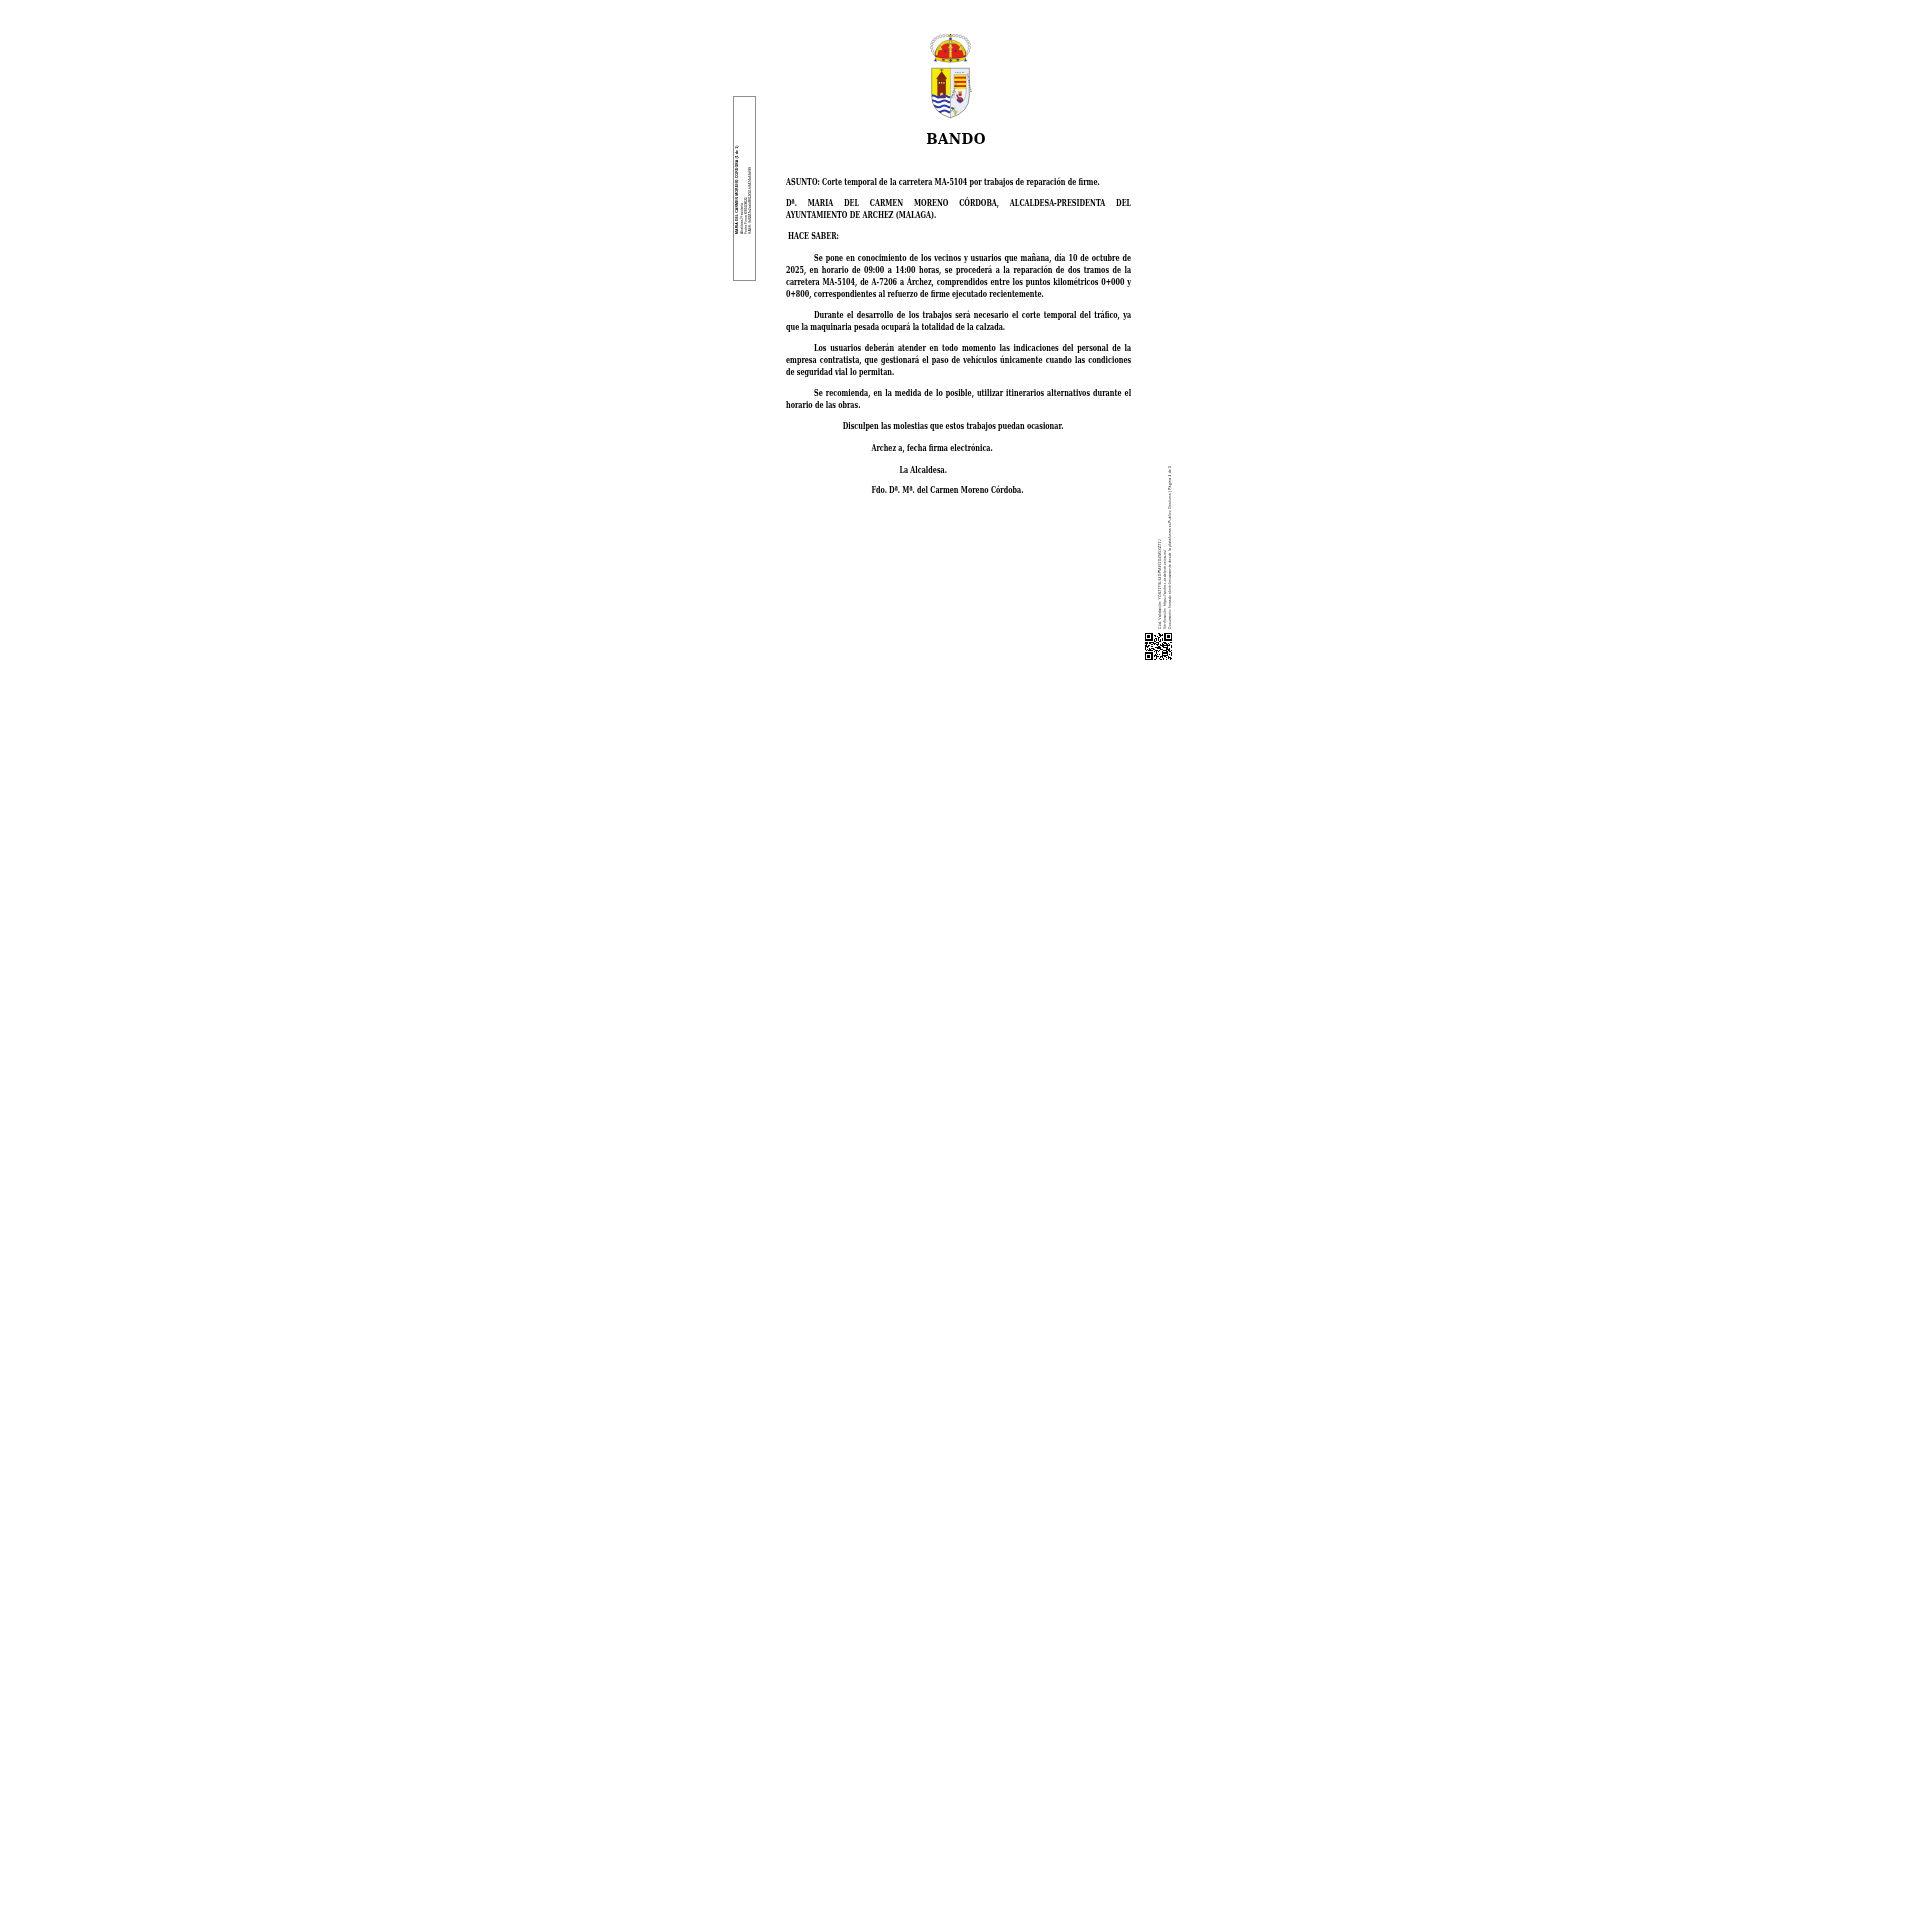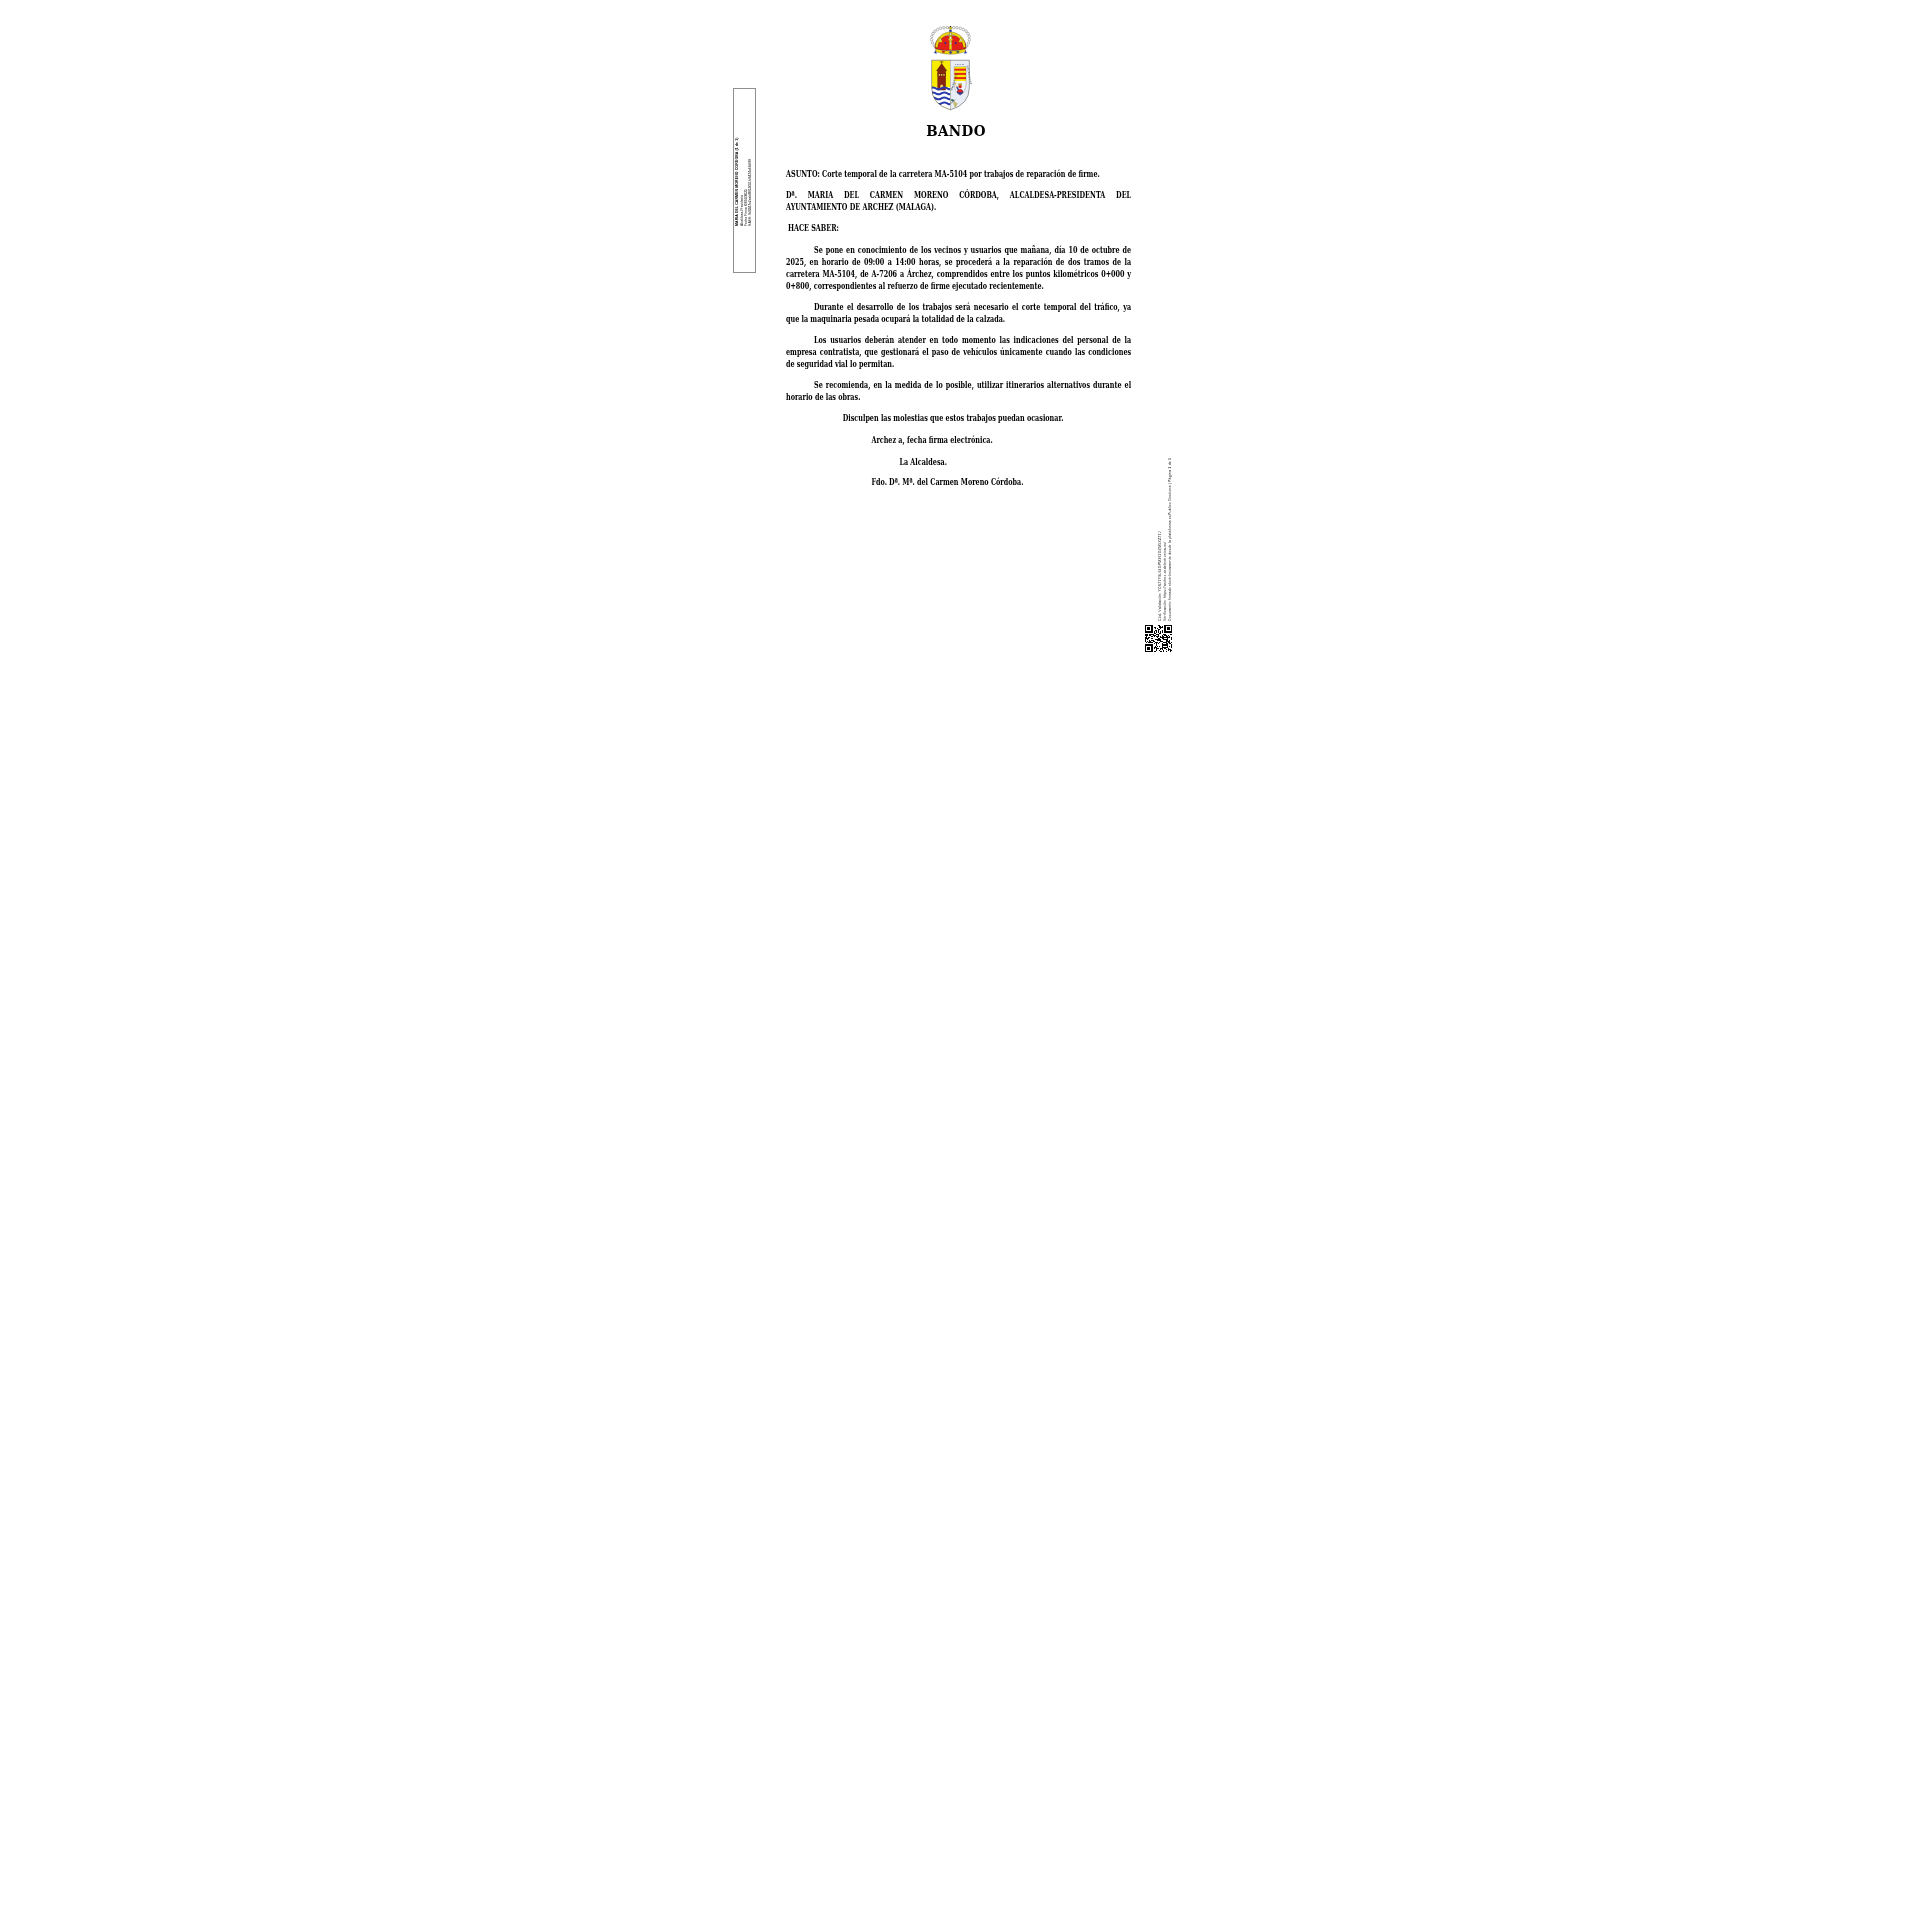--- a/index.html
+++ b/index.html
@@ -1,17 +1,17 @@
 <!DOCTYPE html>
 <html style="font-size:6.2px"><head>
 <meta charset="utf-8">
 <style>
   html,body { margin:0; padding:0; background:#ffffff; }
   .page {
-    position:relative; width:478px; height:676px; margin:0 auto;
+    position:relative; width:478px; height:676px; margin:8px auto;
     background:#ffffff; overflow:hidden;
     font-family:"DejaVu Serif", serif; color:#000;
   }
 
   
   .emblem { position:absolute; left:211px; top:26px; width:45px; height:85px; }
   .emblem svg { width:100%; height:100%; display:block; }
 
   
   .doc-title {

